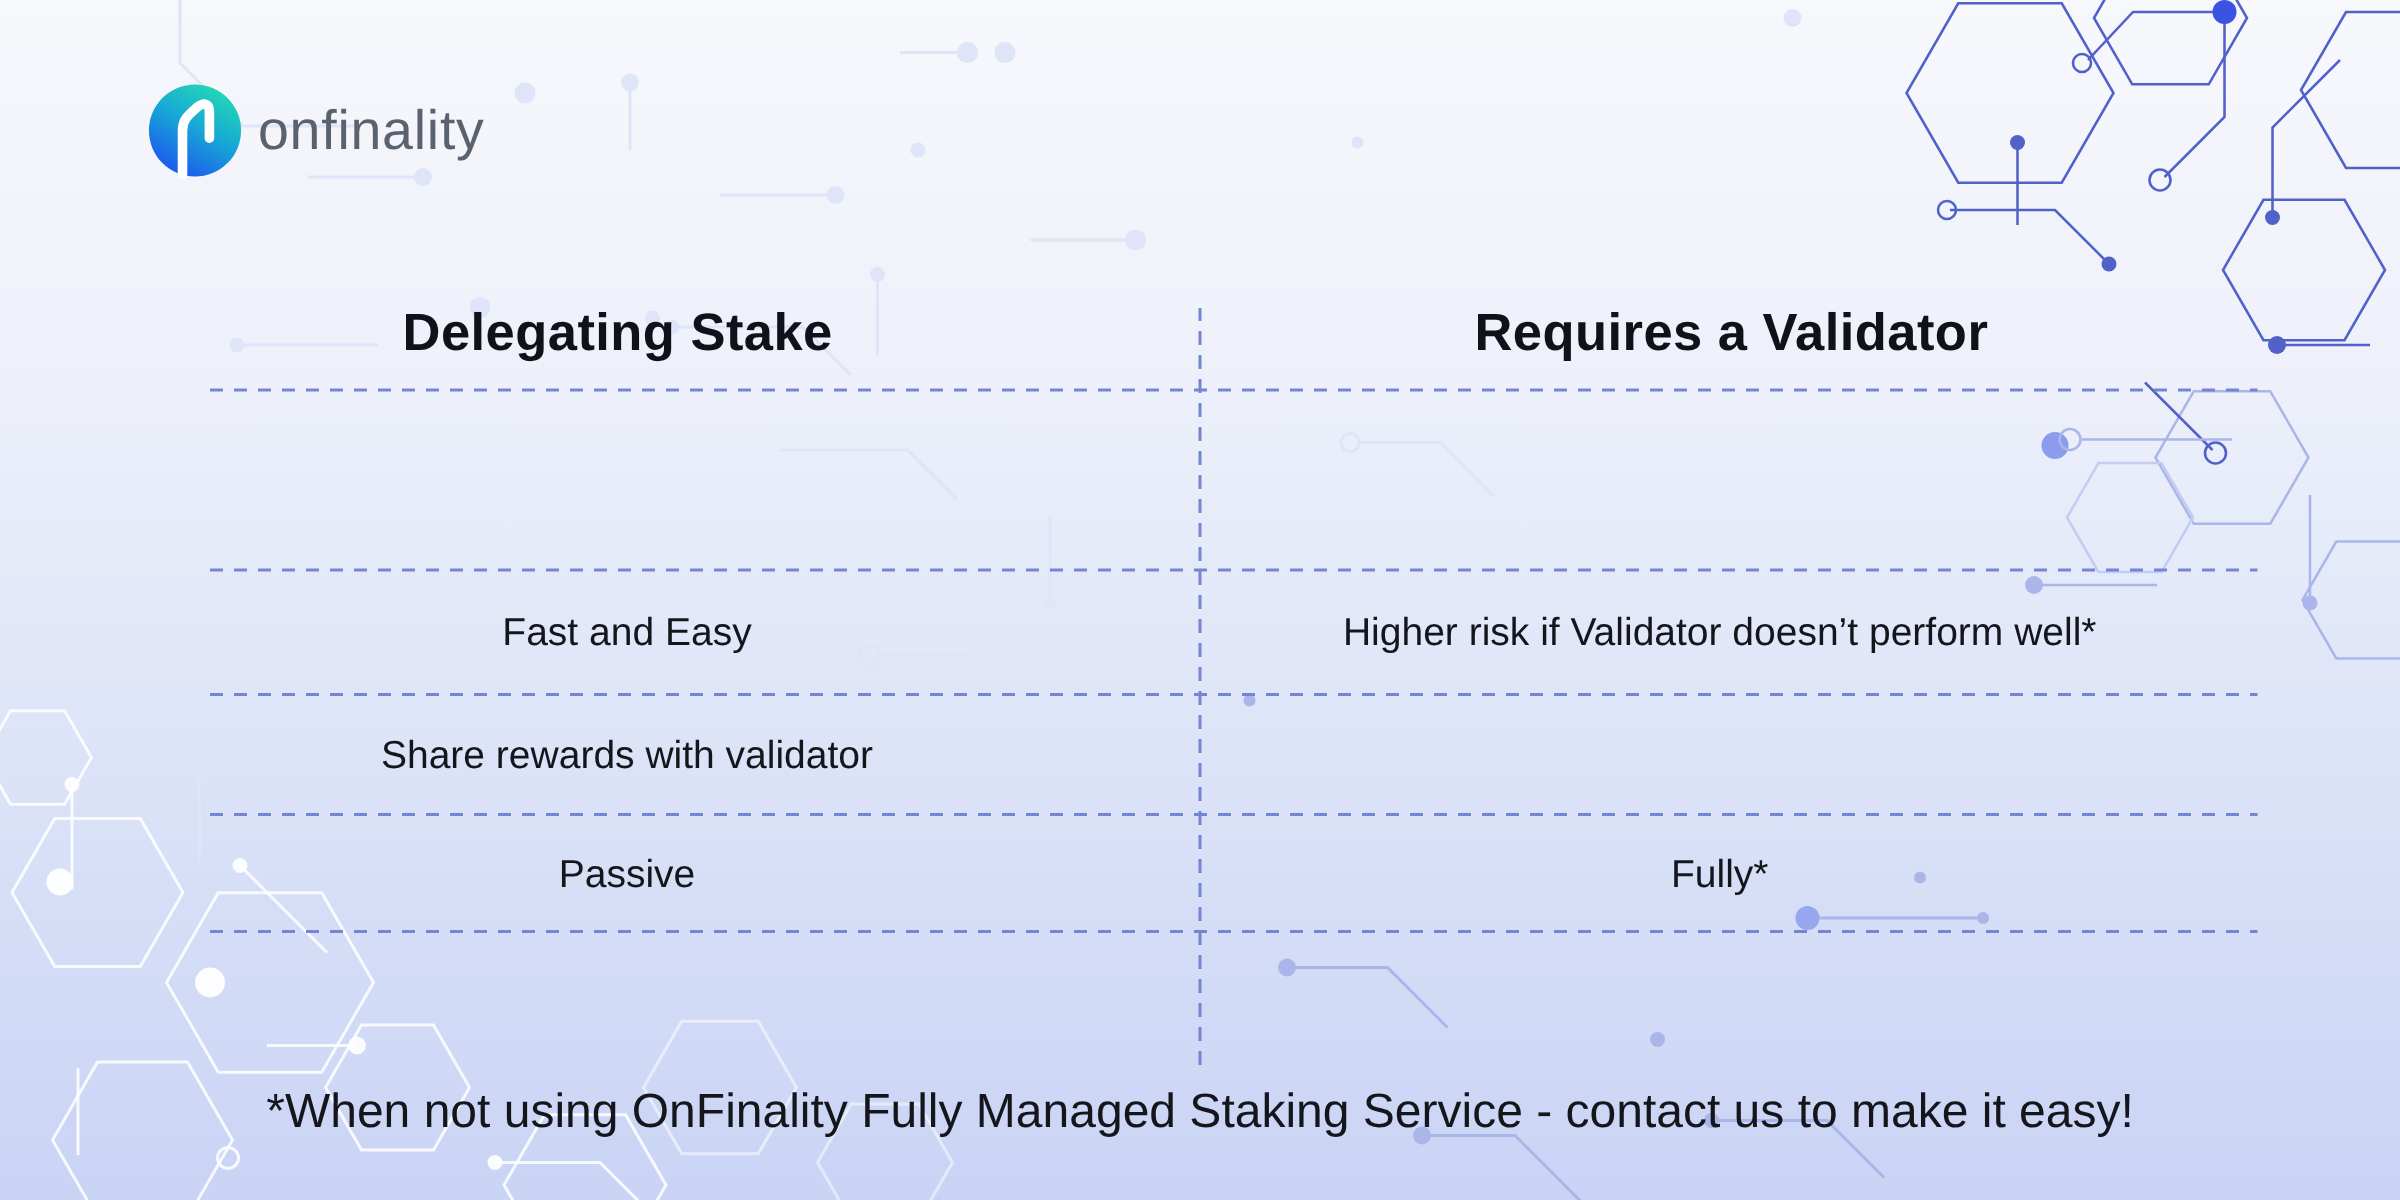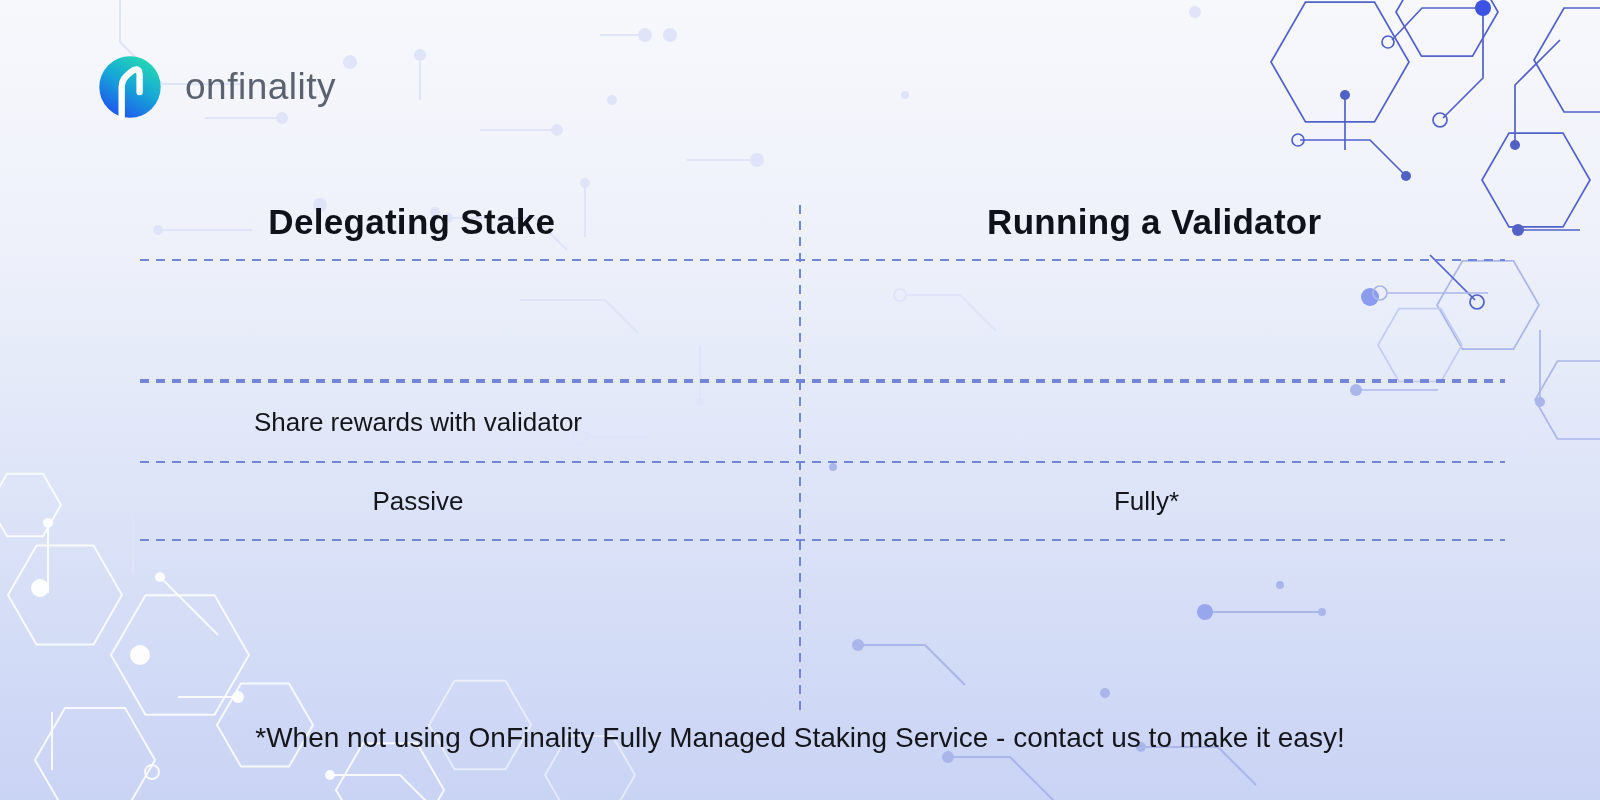--- a/index.html
+++ b/index.html
@@ -2,42 +2,42 @@
 <html><head>
 <meta charset="utf-8">
 <style>
   html,body{margin:0;padding:0;}
   body{
     width:1600px;height:800px;overflow:hidden;position:relative;
     font-family:"Liberation Sans","DejaVu Sans",sans-serif;
     background:linear-gradient(180deg,#f7f8fc 0%,#eef1fa 30%,#dde4f8 62%,#c9d3f4 100%);
   }
   .deco{position:absolute;inset:0;width:1600px;height:800px;pointer-events:none;}
-  .brand{position:absolute;left:98px;top:54px;display:flex;align-items:center;gap:23px;}
+  .brand{position:absolute;left:98px;top:54px;display:flex;align-items:center;gap:10px;}
   .brand-mark{width:64px;height:66px;display:block;}
   .brand-word{font-size:37px;font-weight:500;color:#59626e;letter-spacing:.5px;}
   .table{position:absolute;left:140px;top:185px;width:1365px;display:flex;flex-direction:column;}
   .row{display:flex;width:100%;}
   .r-head{height:74px;gap:28px;}
   .r1{height:118px;}
   .r2{height:81px;}
   .r3{height:78px;}
   .r4{height:76px;}
   .cell-l,.cell-r{display:flex;align-items:center;justify-content:center;box-sizing:border-box;}
   .cell-l{width:660px;padding-right:104px;}
   .cell-r{width:705px;padding-right:12px;}
   .col-title{font-size:35px;font-weight:700;color:#101219;letter-spacing:.3px;text-align:center;}
   .cell-text{font-size:26px;font-weight:500;color:#14161c;text-align:center;line-height:1.55;}
   .r1 .cell-l .cell-text{max-width:460px;}
   .h-div{height:2px;width:100%;
     background:repeating-linear-gradient(90deg,#7386d5 0 9px,transparent 9px 16px);}
   .v-div{position:absolute;left:799px;top:205px;width:2px;height:505px;
     background:repeating-linear-gradient(180deg,#7386d5 0 9px,transparent 9px 16px);}
   .footer-note{position:absolute;left:0;top:722px;width:1600px;text-align:center;
-    font-size:28px;font-weight:500;color:#14161c;}
+    font-size:32px;font-weight:500;color:#14161c;}
 </style>
 </head>
 <body>
 
 <svg class="deco" viewBox="0 0 1600 800" xmlns="http://www.w3.org/2000/svg">
   <defs>
     <polygon id="hx" points="-30,-52 30,-52 60,0 30,52 -30,52 -60,0" fill="none" vector-effect="non-scaling-stroke"></polygon>
   </defs>
 
   <g stroke="#dfe4f8" stroke-width="2" fill="none">
@@ -162,29 +162,37 @@
   </svg>
   <span class="brand-word">onfinality</span>
 </div>
 
 <div class="table">
   <div class="row r-head">
     <div class="cell-l">
       <span class="col-title">Delegating Stake</span>
     </div>
     <div class="cell-r">
-      <span class="col-title">Running a Validator</span>
+      <span class="col-title">Requires a Validator</span>
     </div>
   </div>
   <div class="h-div"></div>
 
   <div class="row r1">
   </div>
   <div class="h-div"></div>
 
+  <div class="row r2">
+    <div class="cell-l">
+      <span class="cell-text">Fast and Easy</span>
+    </div>
+    <div class="cell-r">
+      <span class="cell-text">Higher risk if Validator doesn’t perform well*</span>
+    </div>
+  </div>
   <div class="h-div"></div>
 
   <div class="row r3">
     <div class="cell-l">
       <span class="cell-text">Share rewards with validator</span>
     </div>
   </div>
   <div class="h-div"></div>
 
   <div class="row r4">

